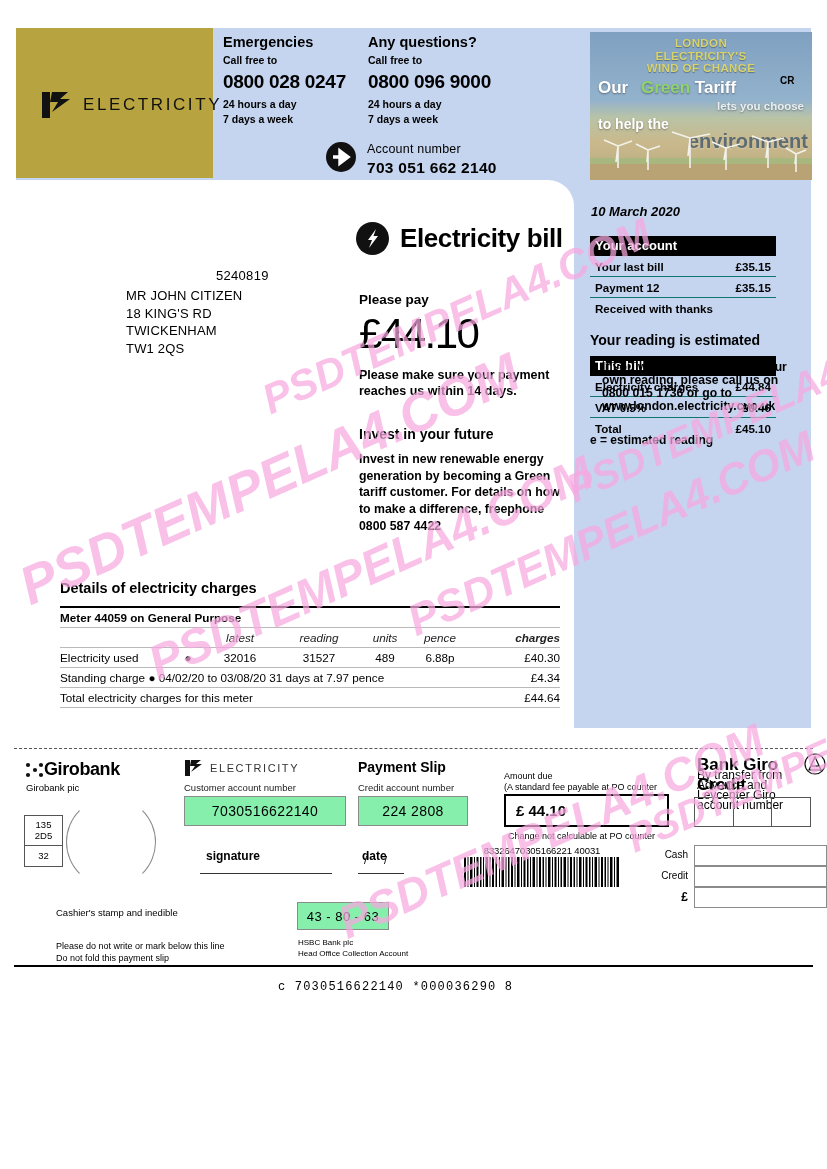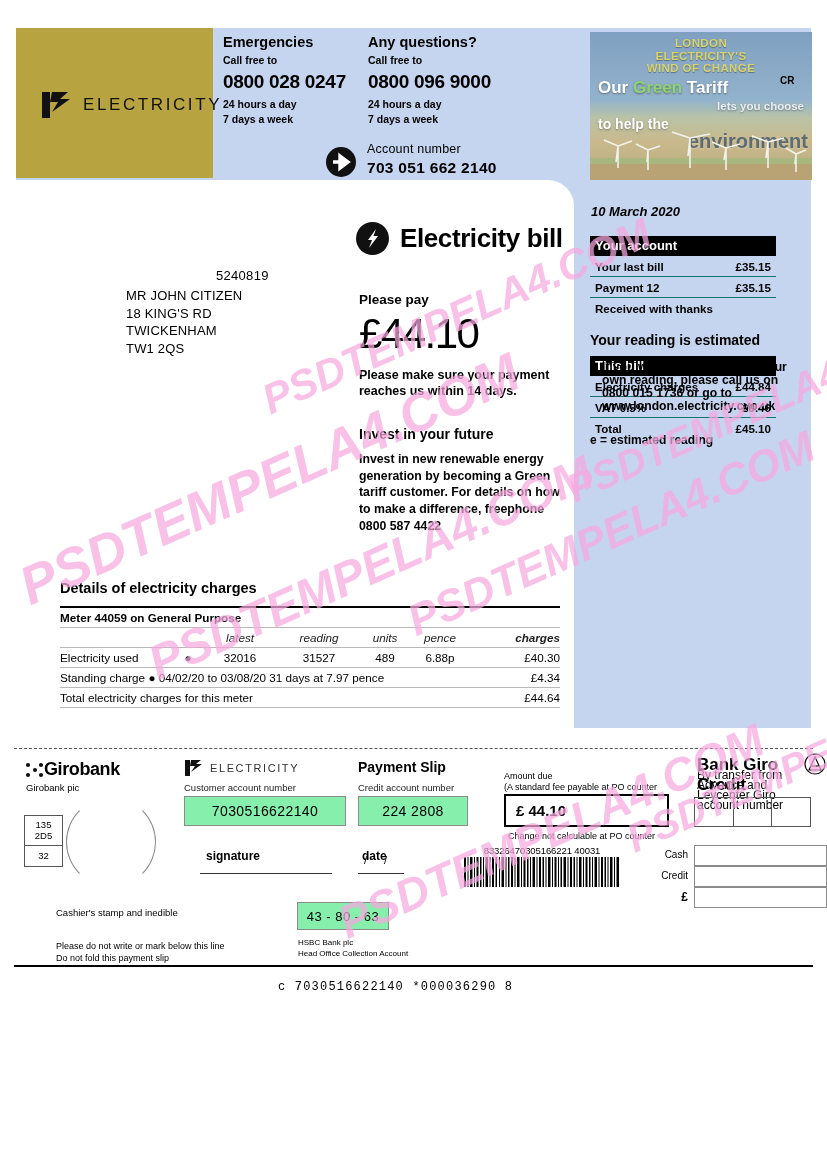--- a/index.html
+++ b/index.html
@@ -42,21 +42,21 @@
   .contact-col { position: absolute; top: 6px; }
   .contact-col.c1 { left: 207px; width: 140px; }
   .contact-col.c2 { left: 352px; width: 160px; }
   .cc-title { font-size: 14.5px; font-weight: bold; margin: 0 0 4px; }
   .cc-sub { font-size: 10.5px; font-weight: bold; margin: 0 0 5px; }
   .cc-phone { font-size: 19px; font-weight: bold; letter-spacing: -0.3px; margin: 0 0 5px; }
   .cc-line { font-size: 10.5px; font-weight: bold; margin: 0 0 3px; }
 
   .acct-row {
     position: absolute; left: 310px; top: 114px;
-    display: flex; align-items: flex-end; gap: 11px;
+    display: flex; align-items: flex-start; gap: 11px;
   }
   .arrow-badge { width: 30px; height: 30px; flex: 0 0 30px; }
   .acct-label { font-size: 12.5px; margin: 0 0 3px; letter-spacing: 0.2px; }
   .acct-num { font-size: 15.5px; font-weight: bold; margin: 0; letter-spacing: 0.3px; }
 
   
   .white-sheet {
     position: absolute; left: 0; top: 152px;
     width: 558px; height: 548px;
     background: #fff;
@@ -125,21 +125,21 @@
     position: absolute; left: 0; right: 0; top: 5px;
     text-align: center; font-size: 11.5px; font-weight: bold;
     color: #d8d36a; line-height: 12.5px; letter-spacing: 0.4px;
     text-shadow: 0 1px 1px rgba(0,0,0,.35);
   }
   .ad-t2 {
     position: absolute; left: 8px; top: 46px;
     font-size: 17px; font-weight: bold; color: #fff;
     text-shadow: 0 1px 2px rgba(0,0,0,.4);
   }
-  .ad-t2 .green { color: #8fd36b; }
+  .ad-t2 .green { color: #8fd36b; margin-left: 8px; }
   .ad-t3 {
     position: absolute; right: 8px; top: 68px;
     font-size: 11.5px; font-weight: bold; color: #e9eef2;
     text-shadow: 0 1px 2px rgba(0,0,0,.35);
   }
   .ad-t4 {
     position: absolute; left: 8px; top: 84px;
     font-size: 14px; font-weight: bold; color: #fff;
     text-shadow: 0 1px 2px rgba(0,0,0,.35);
   }

